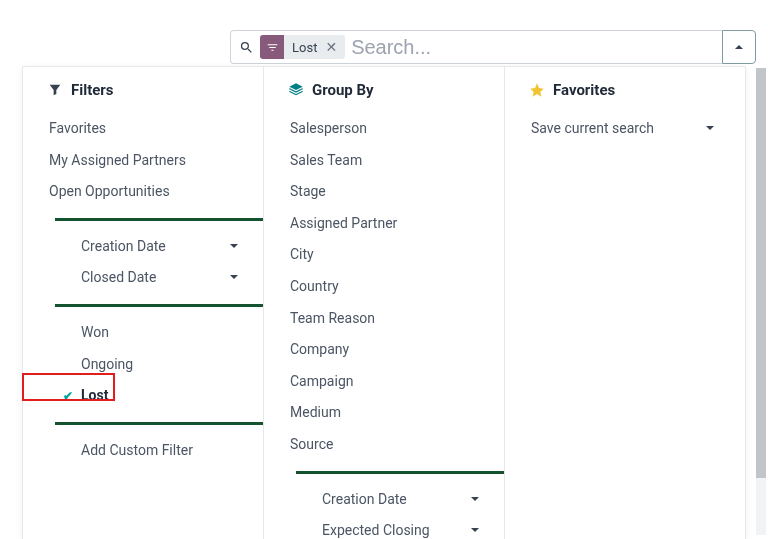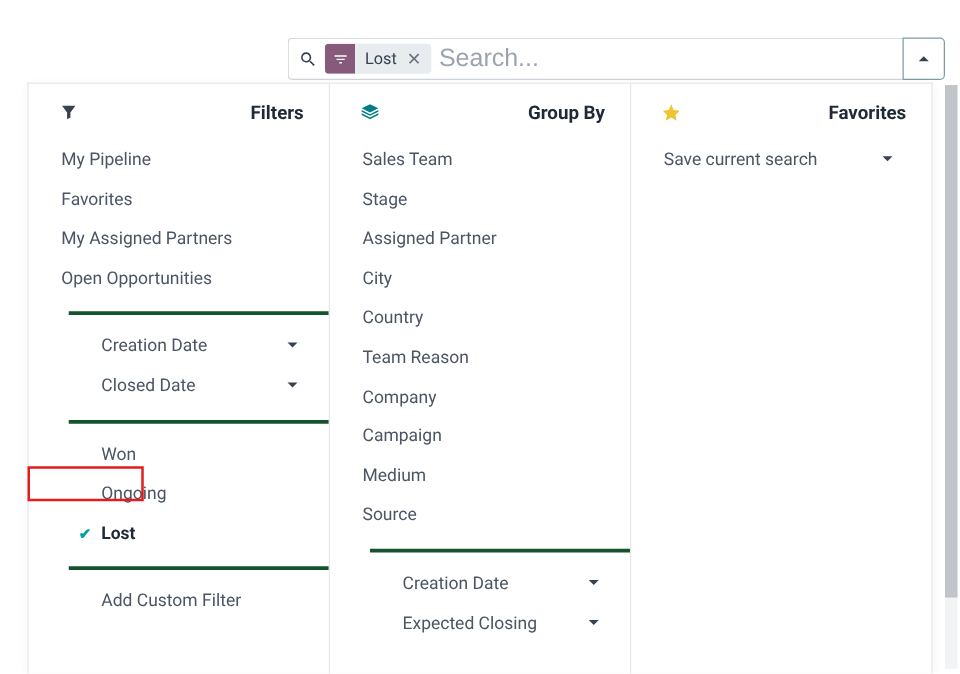--- a/index.html
+++ b/index.html
@@ -113,21 +113,20 @@
     }
     .col + .col { border-left: 1px solid #e5e7eb; }
     .col-header {
       display: flex;
       align-items: center;
       gap: 8px;
       font-weight: 700;
       font-size: 15px;
       color: #1f2937;
       padding: 0 20px 10px 24px;
-      justify-content: space-between;
     }
     .col-header svg { width: 16px; height: 16px; }
     .section { padding: 4px 0; }
     .section + .section { border-top: 3px solid #14532d; margin-top: 6px; padding-top: 10px; margin-left: 32px; }
     .item {
       display: flex;
       align-items: center;
       justify-content: space-between;
       padding: 6px 24px 6px 26px;
       font-size: 14px;
@@ -180,23 +179,20 @@
 
   <div class="col">
     <div class="col-header">
       <svg viewBox="0 0 24 24" fill="#374151">
           <path d="M4 4h16l-6 8v6l-4 2v-8L4 4z"></path>
         </svg>
       <span>Filters</span>
     </div>
     <div class="section">
       <div class="item">
-          <span>My Pipeline</span>
-        </div>
-      <div class="item">
           <span>Favorites</span>
         </div>
       <div class="item">
           <span>My Assigned Partners</span>
         </div>
       <div class="item">
           <span>Open Opportunities</span>
         </div>
     </div>
     <div class="section">
@@ -234,20 +230,23 @@
 
   <div class="col">
     <div class="col-header">
       <svg viewBox="0 0 24 24" fill="#017e84">
           <path d="M12 2L2 7l10 5 10-5-10-5zm0 12L2 9v2l10 5 10-5V9l-10 5zm0 4L2 13v2l10 5 10-5v-2l-10 5z"></path>
         </svg>
       <span>Group By</span>
     </div>
     <div class="section">
       <div class="item">
+          <span>Salesperson</span>
+        </div>
+      <div class="item">
           <span>Sales Team</span>
         </div>
       <div class="item">
           <span>Stage</span>
         </div>
       <div class="item">
           <span>Assigned Partner</span>
         </div>
       <div class="item">
           <span>City</span>

